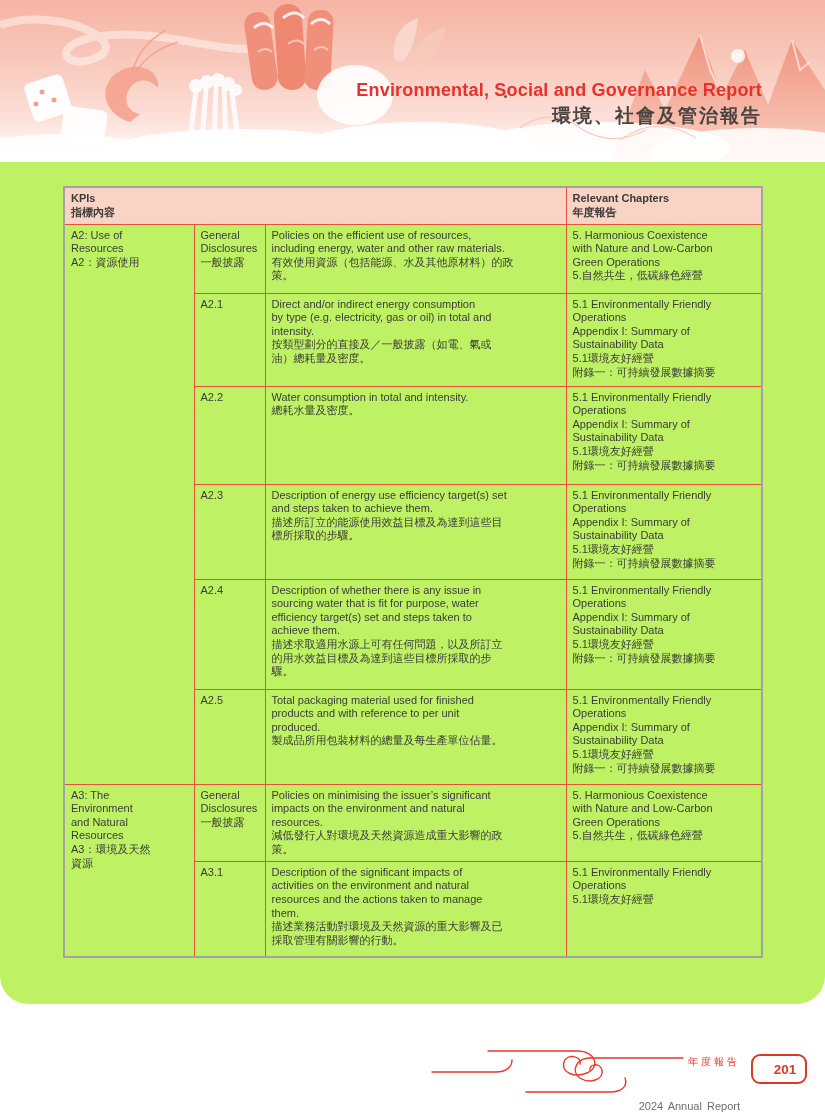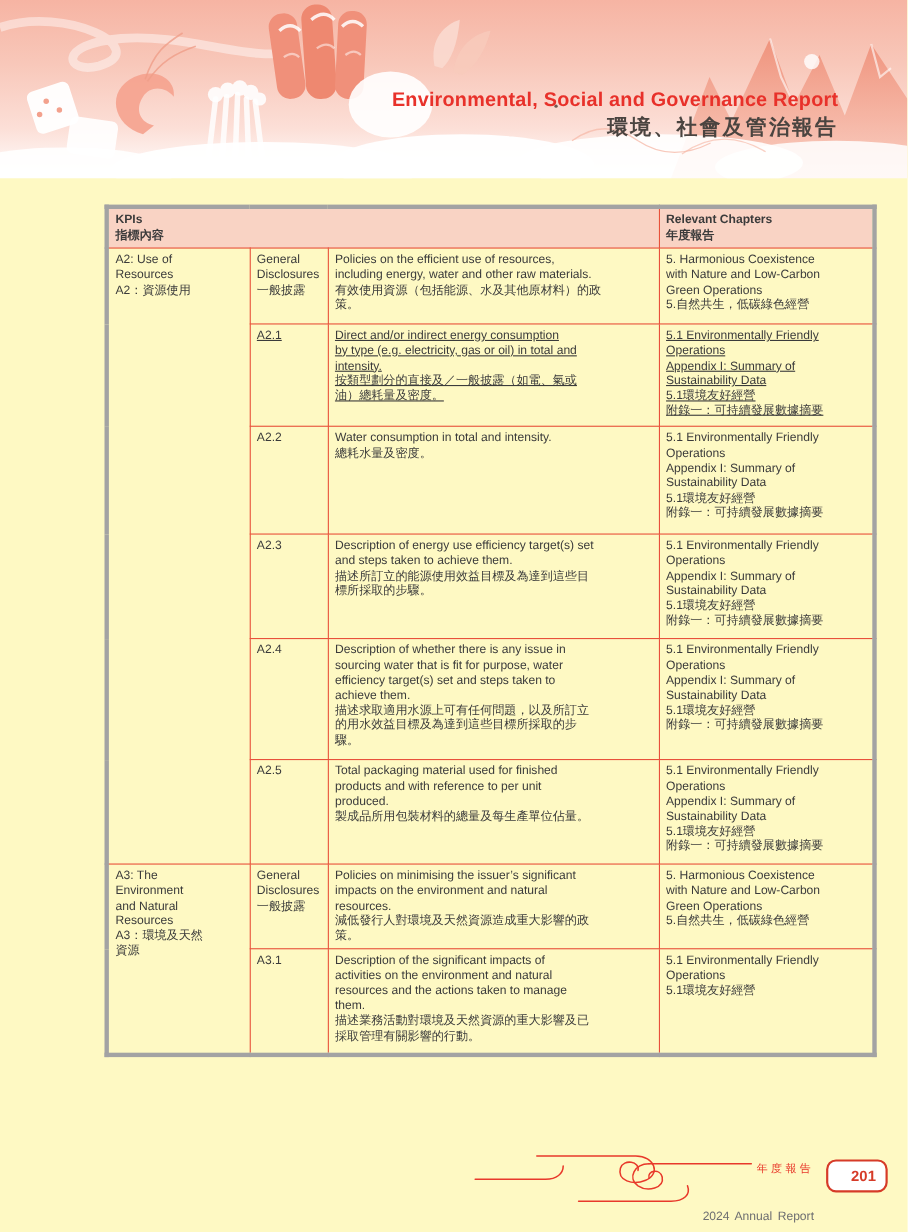--- a/index.html
+++ b/index.html
@@ -2,49 +2,49 @@
 <html><head>
 <meta charset="utf-8">
 <style>
   html,body{margin:0;padding:0;}
   body{
     width:825px;height:1120px;
     font-family:"Liberation Sans","DejaVu Sans",sans-serif;
     background:#ffffff;position:relative;overflow:hidden;
     -webkit-font-smoothing:antialiased;
   }
-  .page{position:absolute;left:0;top:0;width:825px;height:1120px;background:#fef9c3;}
+  .page{position:absolute;left:0;top:0;width:825px;height:1004px;background:#bef264;border-radius:28px;}
 
   
   .header-band{position:absolute;left:0;top:0;width:825px;height:162px;overflow:hidden;}
   .header-band svg{display:block;}
 
   .title-block{position:absolute;top:81px;right:63px;text-align:right;}
   .title-en{font-size:18px;font-weight:bold;color:#e8312a;letter-spacing:.2px;line-height:1.1;}
   .title-zh{font-size:19px;font-weight:bold;color:#4a4440;letter-spacing:2px;margin-top:6px;line-height:1.1;font-family:Liberation Mono, monospace;}
   .tiny-dot{position:absolute;left:504px;top:95px;width:3px;height:3px;border-radius:50%;background:#6b5a51;}
 
   
   .kpi-table{
     position:absolute;left:63px;top:186px;width:698px;
     border-collapse:collapse;table-layout:fixed;
-    border:4px solid #a3a3a3;
-    font-size:11px;line-height:1.24;color:#3b3b3b;margin-left:32px;
+    border:2px solid #a3a3a3;
+    font-size:11px;line-height:1.24;color:#3b3b3b;
   }
   .kpi-table th,.kpi-table td{
     border:1px solid #e8513b;
     vertical-align:top;text-align:left;
     padding:4px 6px;
     white-space:pre-line;
     overflow:hidden;
   }
   .kpi-table th{background:#f9d3c4;font-weight:bold;}
   .kpi-table tr:nth-child(1){height:37px;}
   .kpi-table tr:nth-child(2){height:69px;}
-  .kpi-table tr:nth-child(3){height:93px;text-decoration:underline;}
+  .kpi-table tr:nth-child(3){height:93px;}
   .kpi-table tr:nth-child(4){height:98px;}
   .kpi-table tr:nth-child(5){height:95px;}
   .kpi-table tr:nth-child(6){height:110px;}
   .kpi-table tr:nth-child(7){height:95px;}
   .kpi-table tr:nth-child(8){height:77px;}
   .kpi-table tr:nth-child(9){height:96px;}
 
   
   .footer-swirl{position:absolute;left:430px;top:1044px;}
   .footer-zh{

